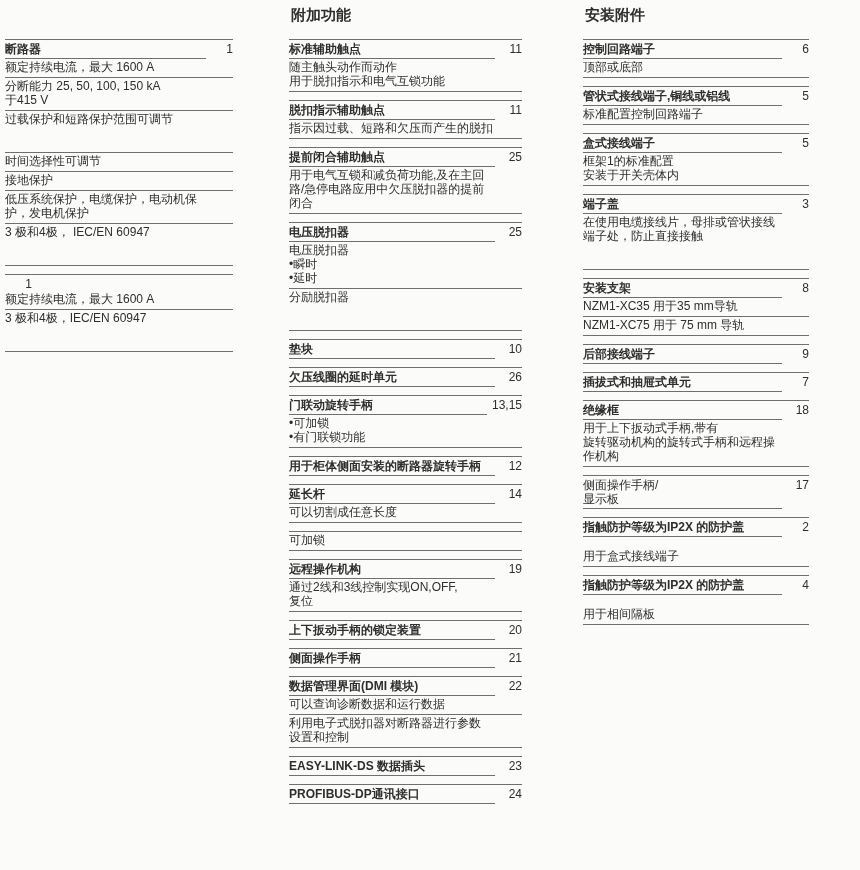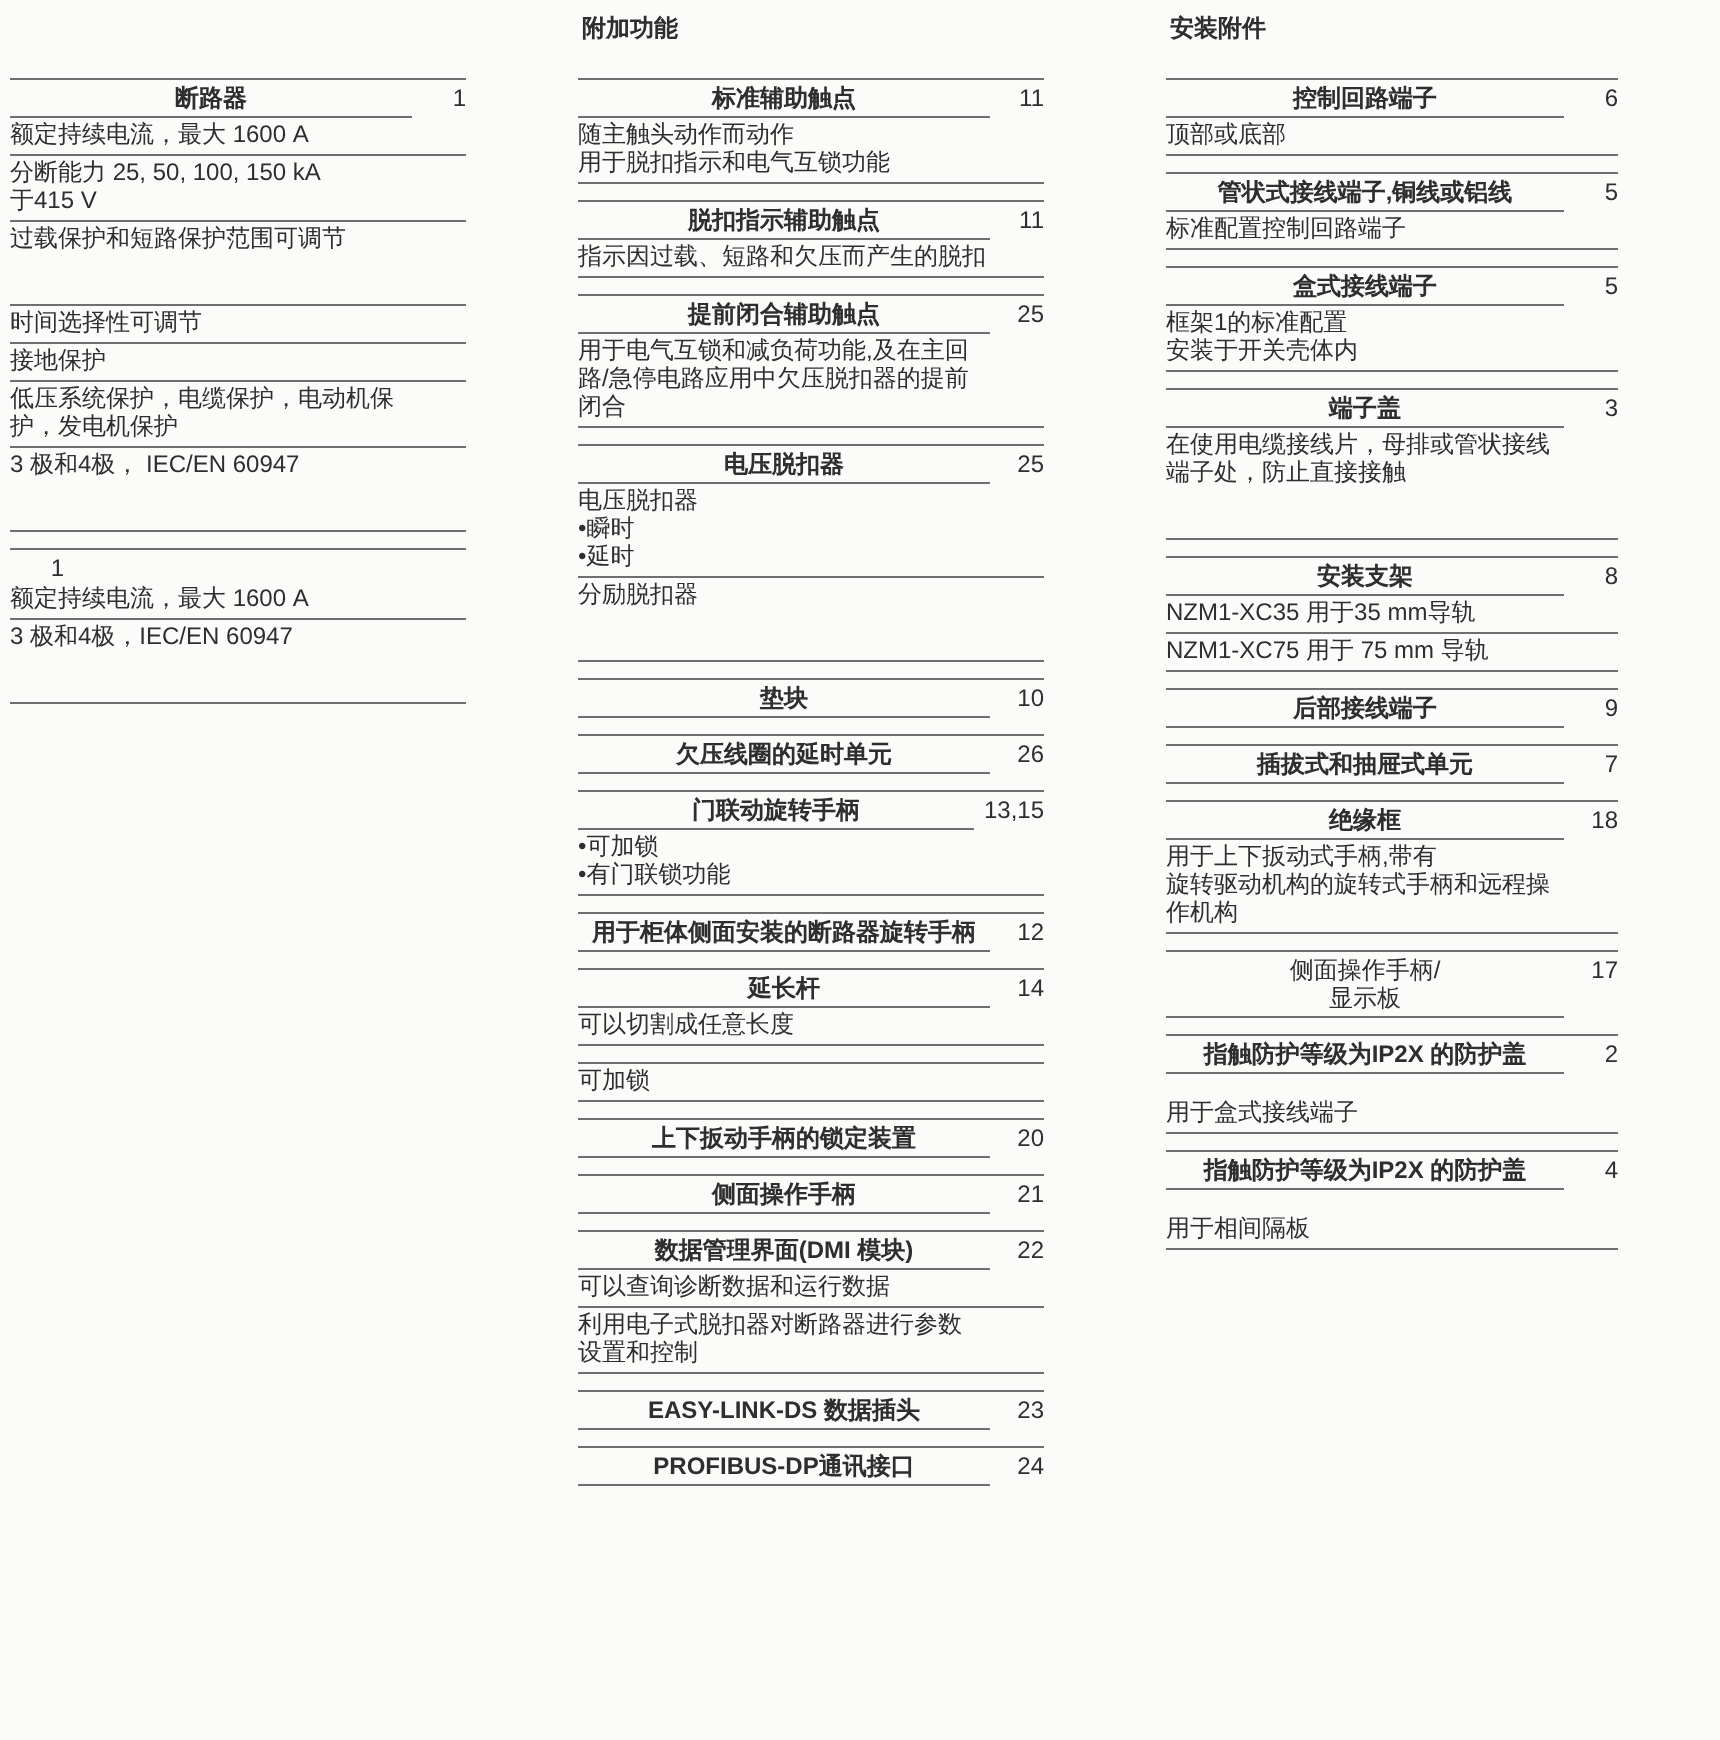--- a/index.html
+++ b/index.html
@@ -11,30 +11,29 @@
     font-size:12px;line-height:14px;
     -webkit-font-smoothing:antialiased;
   }
   .page{position:relative;width:860px;height:870px;overflow:hidden;}
   .col{position:absolute;top:0;}
   #col-left{left:5px;width:228px;}
   #col-middle{left:289px;width:233px;}
   #col-right{left:583px;width:226px;}
   .col-header{
     height:25px;padding:7px 0 0 2px;margin-bottom:7px;
-    font-weight:bold;font-size:12px;line-height:15px;
+    font-weight:bold;font-size:15px;line-height:15px;
     box-sizing:content-box;
   }
   .sec{border-top:1px solid #6f6f6f;margin-bottom:8px;}
   .hdr{display:flex;align-items:flex-start;}
   .hdr .title{
     flex:1;font-weight:bold;
     padding:2px 0 2px;border-bottom:1px solid #6f6f6f;
     white-space:pre-line;
-    text-align:center;
   }
   .hdr .title.plain{font-weight:normal;}
   .hdr .num{min-width:22px;text-align:right;padding-top:2px;margin-left:5px;}
   .row{
     border-bottom:1px solid #6f6f6f;
     padding:1px 0 3px;white-space:pre-line;
   }
   .row.gap{padding-bottom:26px;}
   .row.pad{padding-top:12px;}
 </style>
@@ -139,20 +138,28 @@
             <div class="title">延长杆</div>
             <div class="num">14</div>
           </div>
           <div class="row">可以切割成任意长度</div>
         </section>
         <section class="sec">
           <div class="row">可加锁</div>
         </section>
         <section class="sec">
           <div class="hdr">
+            <div class="title">远程操作机构</div>
+            <div class="num">19</div>
+          </div>
+          <div class="row">通过2线和3线控制实现ON,OFF,
+复位</div>
+        </section>
+        <section class="sec">
+          <div class="hdr">
             <div class="title">上下扳动手柄的锁定装置</div>
             <div class="num">20</div>
           </div>
         </section>
         <section class="sec">
           <div class="hdr">
             <div class="title">侧面操作手柄</div>
             <div class="num">21</div>
           </div>
         </section>

